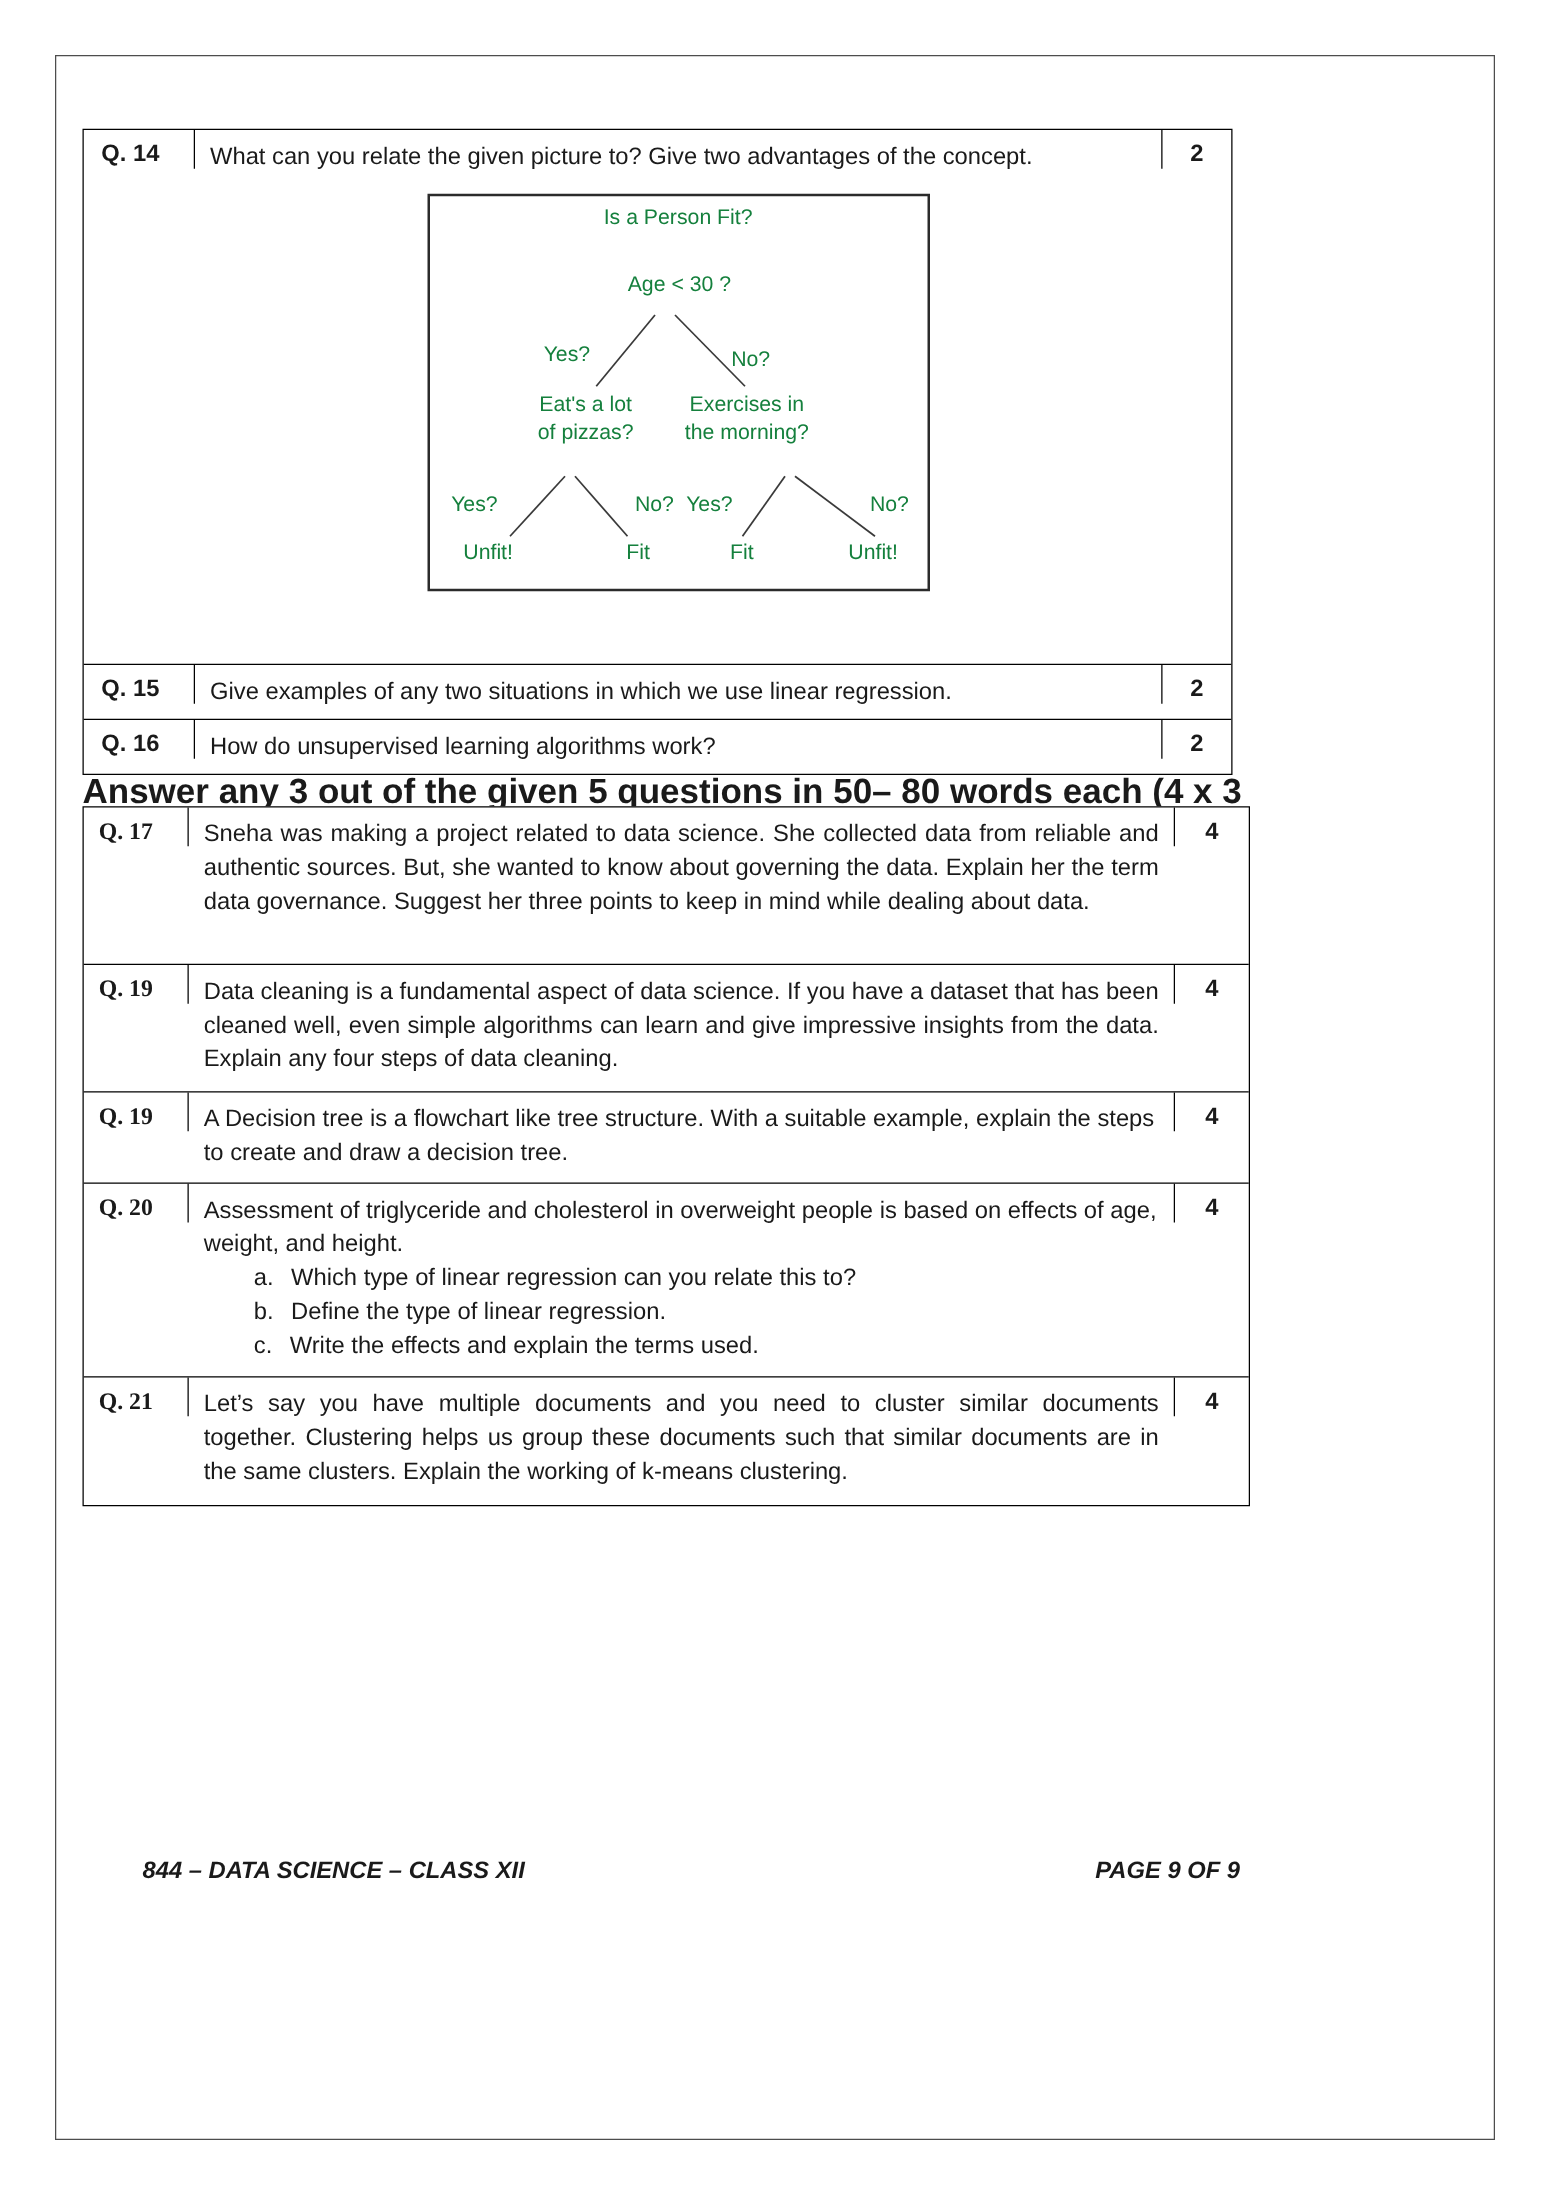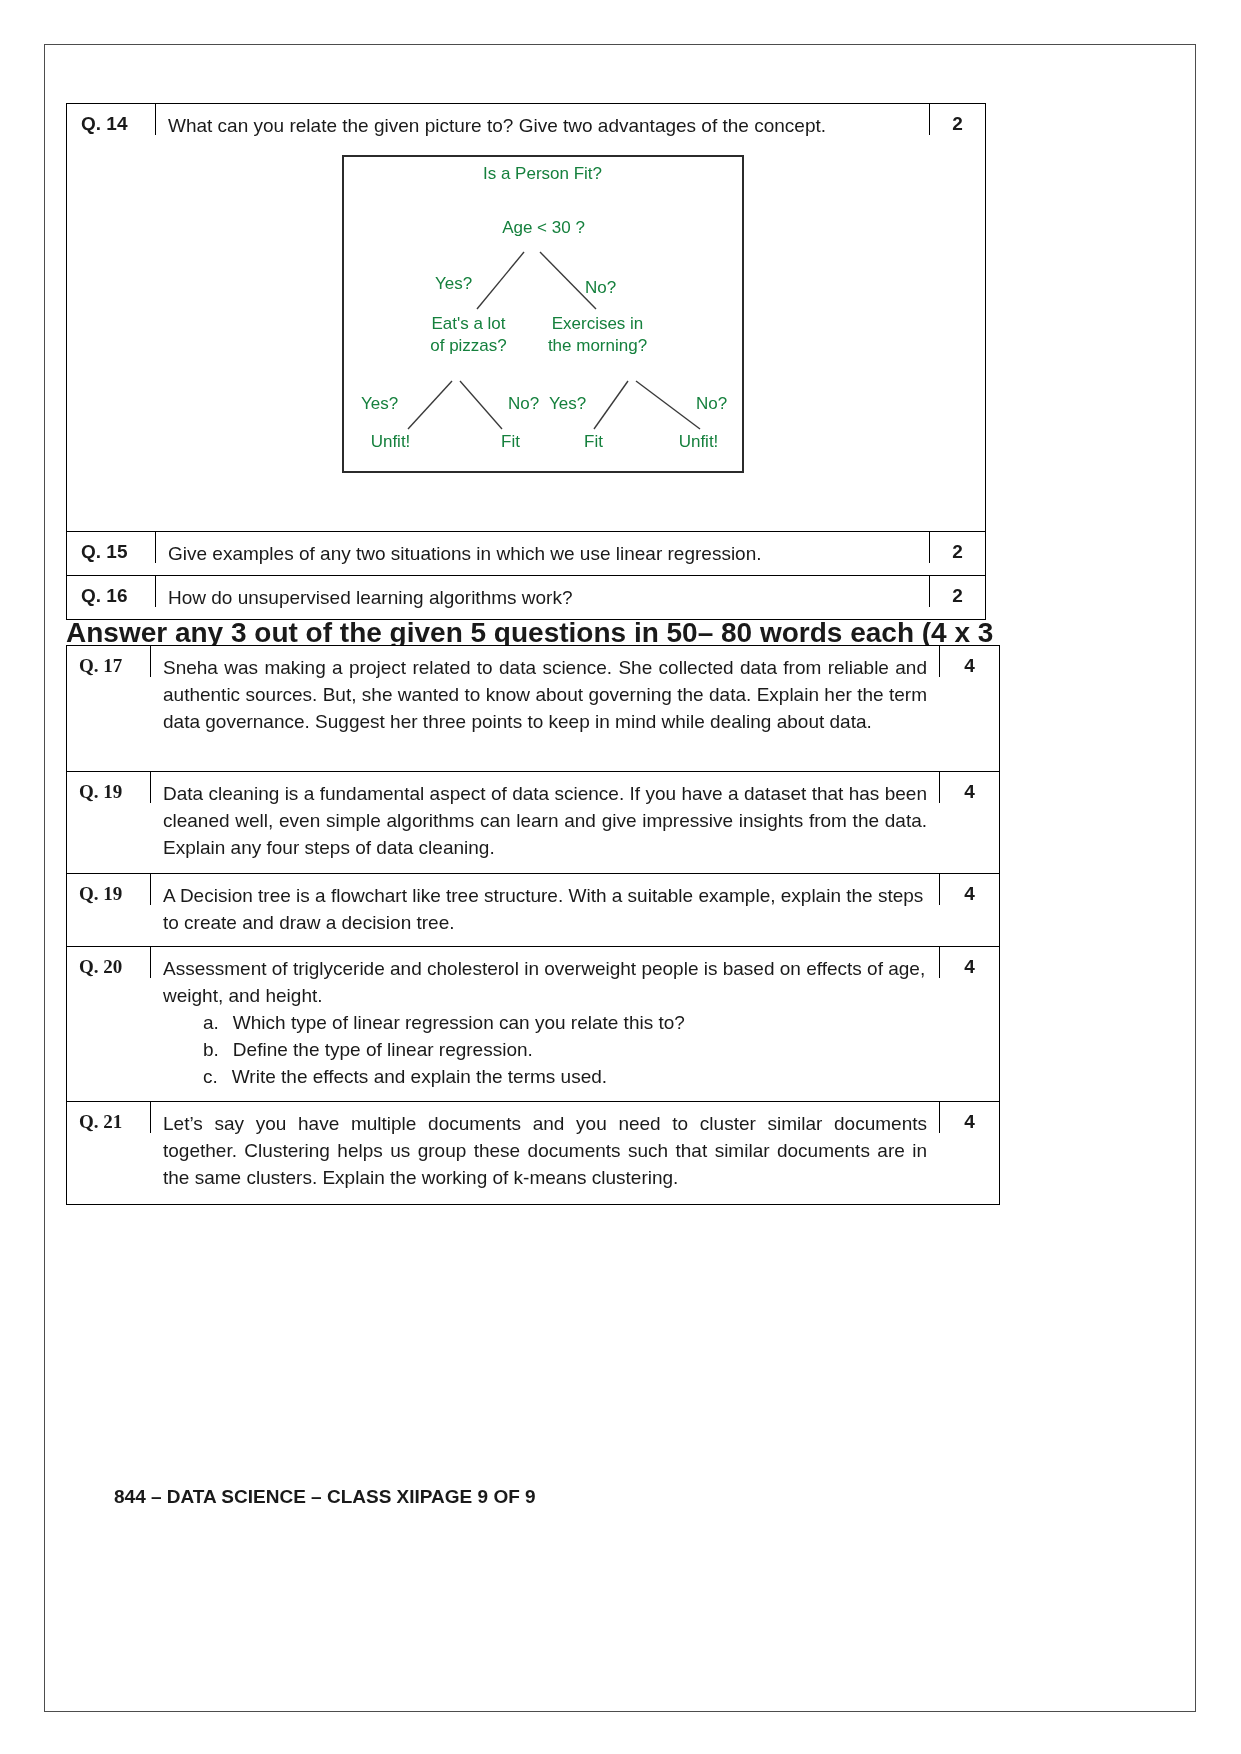--- a/index.html
+++ b/index.html
@@ -33,23 +33,24 @@
   .justify { text-align:justify; }
   .subitems { margin-left:40px; }
   .subitem { display:flex; gap:14px; }
   
   .section-heading {
     position:absolute; left:66px; top:617px; width:934px;
     font-weight:bold; font-size:28px;
   }
   .footer {
     position:absolute; left:66px; top:1486px; width:934px;
-    display:flex; 
+    display:flex; justify-content:space-between;
     font-weight:bold; font-size:19px;
     padding:0 8px 0 48px;
+    font-style:italic;
   }
   
   .diagram {
     width:402px; height:318px; border:2px solid #2b2b2b;
     position:relative; margin:16px auto 0 auto;
     font-size:17px; line-height:22px; color:#15803d;
   }
   .edges { position:absolute; left:0; top:0; width:398px; height:314px; }
   .edges line { stroke:#3a3a3a; stroke-width:1.4; }
   .dnode {

